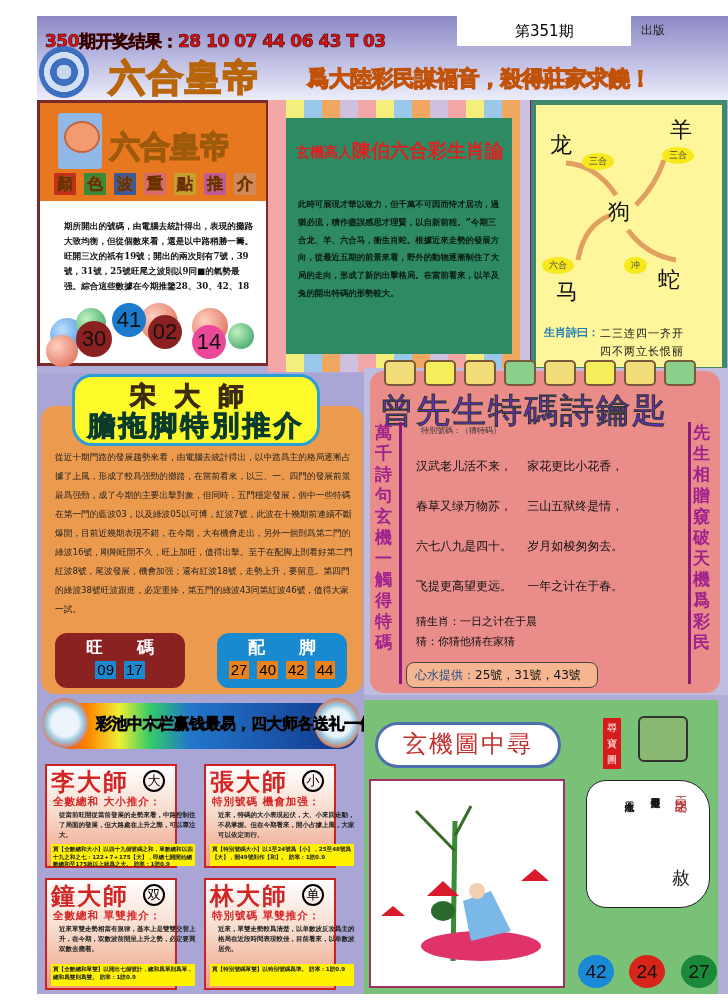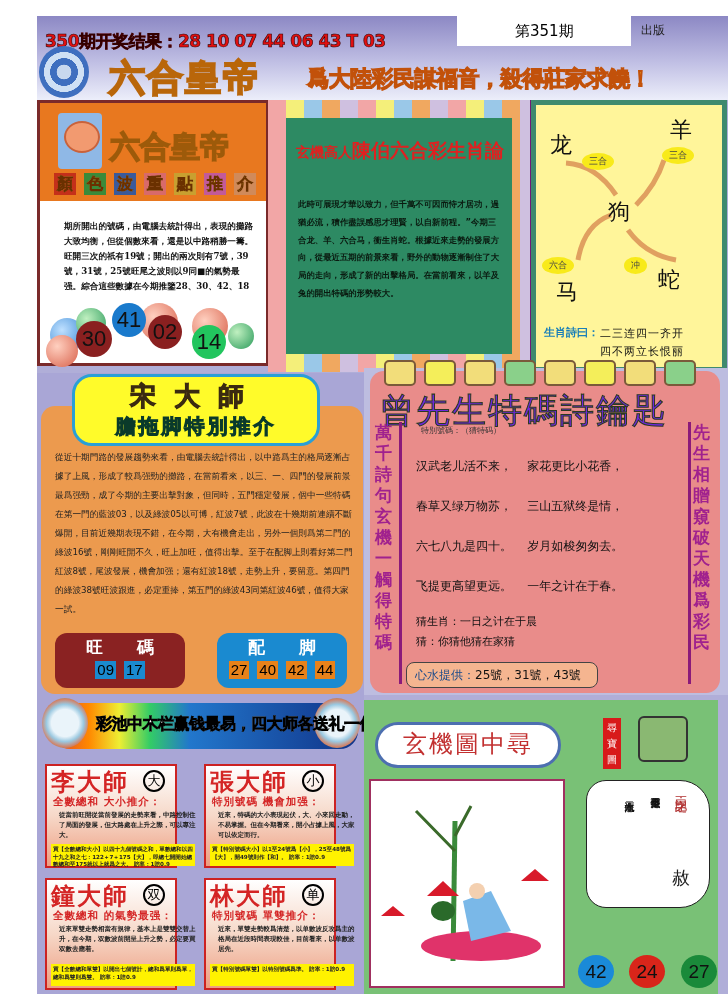--- a/index.html
+++ b/index.html
@@ -35,21 +35,21 @@
 .p3-inner{position:absolute;left:5px;top:5px;width:186px;height:262px;background:#fff59a}
 .z{position:absolute;font-family:"DejaVu Serif",serif;font-size:22px;color:#111}
 .tag{position:absolute;background:#f8ea1a;border-radius:50%;font-size:9px;color:#444;padding:2px 7px}
 .p3-poem-label{position:absolute;left:8px;top:220px;font-size:11px;font-weight:bold;color:#1a7fb8}
 .p3-poem{position:absolute;left:64px;top:220px;font-family:"DejaVu Serif",serif;font-size:11px;line-height:18px;color:#111;letter-spacing:1px}
 
 .p4-bg{position:absolute;left:0;top:357px;width:329px;height:336px;background:#a9a6d6}
 .p4{position:absolute;left:4px;top:378px;width:322px;height:300px;background:#ec9a4e;border-radius:14px}
 .p4-banner{position:absolute;left:38px;top:356px;width:248px;height:72px;background:#fffb2a;border:3px solid #2a9fd6;border-radius:20px;text-align:center}
 .p4-b1{font-size:26px;font-weight:bold;color:#8b6b3a;-webkit-text-stroke:1px #3a2a10;letter-spacing:18px;line-height:34px;margin-top:2px}
-.p4-b2{font-size:20px;font-weight:bold;color:#0369a1;-webkit-text-stroke:1px #0a3a2a;letter-spacing:3px;line-height:26px}
+.p4-b2{font-size:28px;font-weight:bold;color:#0369a1;-webkit-text-stroke:1px #0a3a2a;letter-spacing:3px;line-height:26px}
 .p4-text{position:absolute;left:22px;top:430px;width:300px;font-size:8.7px;line-height:19px;color:#222}
 .p4-wang{position:absolute;left:20px;top:617px;width:130px;height:55px;background:#8a2222;border-radius:12px;text-align:center}
 .p4-pei{position:absolute;left:182px;top:617px;width:130px;height:55px;background:#1a8ad0;border-radius:12px;text-align:center}
 .p4-lbl{font-size:17px;font-weight:bold;color:#fff;letter-spacing:14px;line-height:28px;padding-left:14px}
 .nums{display:flex;justify-content:center;gap:8px}
 .nums span{font-family:"Liberation Sans",sans-serif;font-size:15px;padding:0 2px;line-height:18px}
 
 .p5{position:absolute;left:331px;top:352px;width:360px;height:341px;background:#bdbde0}
 .p5-inner{position:absolute;left:336px;top:356px;width:348px;height:326px;background:#e98c8a;border-radius:14px}
 .p5-title{position:absolute;left:350px;top:372px;font-size:34px;font-weight:normal;color:#6d28d9;letter-spacing:2px;-webkit-text-stroke:1px #2a3a20;white-space:nowrap}
@@ -115,21 +115,21 @@
   <div class="p1-text">期所開出的號碼，由電腦去統計得出，表現的攤路大致均衡，但從個數來看，還是以中路稍勝一籌。旺開三次的祇有19號；開出的兩次則有7號，39號，31號，25號旺尾之波則以9同■的氣勢最强。綜合這些數據在今期推鑒28、30、42、18</div>
   <div class="ball" style="left:10px;top:215px;width:34px;height:34px;background:radial-gradient(circle at 35% 35%,#bfe0ff,#2a7fd0)"></div>
   <div class="ball" style="left:36px;top:205px;width:30px;height:30px;background:radial-gradient(circle at 35% 35%,#c0f0c0,#2a9a5a)"></div>
   <div class="ball" style="left:100px;top:200px;width:38px;height:38px;background:radial-gradient(circle at 35% 35%,#ffd0c0,#d8604a)"></div>
   <div class="ball" style="left:152px;top:205px;width:36px;height:36px;background:radial-gradient(circle at 35% 35%,#ffd0c0,#d8604a)"></div>
   <div class="ball" style="left:188px;top:220px;width:26px;height:26px;background:radial-gradient(circle at 35% 35%,#c0f0c0,#2a9a5a)"></div>
   <div class="ball" style="left:6px;top:232px;width:32px;height:32px;background:radial-gradient(circle at 35% 35%,#ffd0c0,#d8604a)"></div>
   <div class="ball" style="left:36px;top:218px;width:36px;height:36px;background:#8a2020;font-size:22px">30</div>
   <div class="ball" style="left:72px;top:200px;width:34px;height:34px;background:#1a7acc;font-size:22px">41</div>
   <div class="ball" style="left:108px;top:212px;width:34px;height:34px;background:#8a2020;font-size:22px">02</div>
-  <div class="ball" style="left:152px;top:222px;width:34px;height:34px;background:#22c55e;font-size:22px">14</div>
+  <div class="ball" style="left:152px;top:222px;width:34px;height:34px;background:#ec4899;font-size:22px">14</div>
 </div>
 
 <div class="p2" style="left:268px;top:100px">
   <div class="p2-inner">
     <div class="p2-title"><span>玄機高人</span><b>陳伯六合彩生肖論</b></div>
     <div class="p2-text">此時可展現才華以致力，但千萬不可因而恃才居功，過猶必流，積作盡誤感思才理賢，以自新前程。”今期三合龙、羊、六合马，衝生肖蛇。根據近來走勢的發展方向，從最近五期的前景來看，野外的動物逐漸制住了大局的走向，形成了新的出擊格局。在當前看來，以羊及兔的開出特碼的形勢較大。</div>
   </div>
   <div style="position:absolute;left:0;top:0;width:262px;height:272px;border:18px solid transparent;border-image:repeating-linear-gradient(90deg,#f2a6a6 0 18px,#f4ef7a 18px 36px,#9ac8e8 36px 54px,#f0a860 54px 72px,#cfc0e0 72px 90px) 18;"></div>
 </div>
 
@@ -221,21 +221,21 @@
 <div class="master" style="left:204px;top:764px">
   <div class="m-name">張大師</div>
   <div class="m-circle">小</div>
   <div class="m-sub">特別號碼 機會加强：</div>
   <div class="m-text">近來，特碼的大小表現起伏，大、小來回走動，不易掌握。但在今期看來，開小占據上風，大家可以依定而行。</div>
   <div class="m-note">買【特別號碼大小】以1至24號爲【小】，25至48號爲【大】，開49號則作【和】。 賠率：1賠0.9</div>
 </div>
 <div class="master" style="left:45px;top:878px;height:112px">
   <div class="m-name">鐘大師</div>
   <div class="m-circle">双</div>
-  <div class="m-sub">全數總和 的氣勢最强：</div>
+  <div class="m-sub">全數總和 單雙推介：</div>
   <div class="m-text">近來單雙走勢相當有規律，基本上是雙雙交替上升，在今期，双數波前開呈上升之勢，必定要買双數去應着。</div>
   <div class="m-note" style="top:84px">買【全數總和單雙】以開出七個號計，總和爲單則爲單，總和爲雙則爲雙。 賠率：1賠0.9</div>
 </div>
 <div class="master" style="left:204px;top:878px;height:112px">
   <div class="m-name">林大師</div>
   <div class="m-circle">单</div>
   <div class="m-sub">特別號碼 單雙推介：</div>
   <div class="m-text">近來，單雙走勢較爲清楚，以单數波反攻爲主的格局在近段時間表現較佳，目前看來，以单數波居先。</div>
   <div class="m-note" style="top:84px">買【特別號碼單雙】以特別號碼爲準。 賠率：1賠0.9</div>
 </div>

